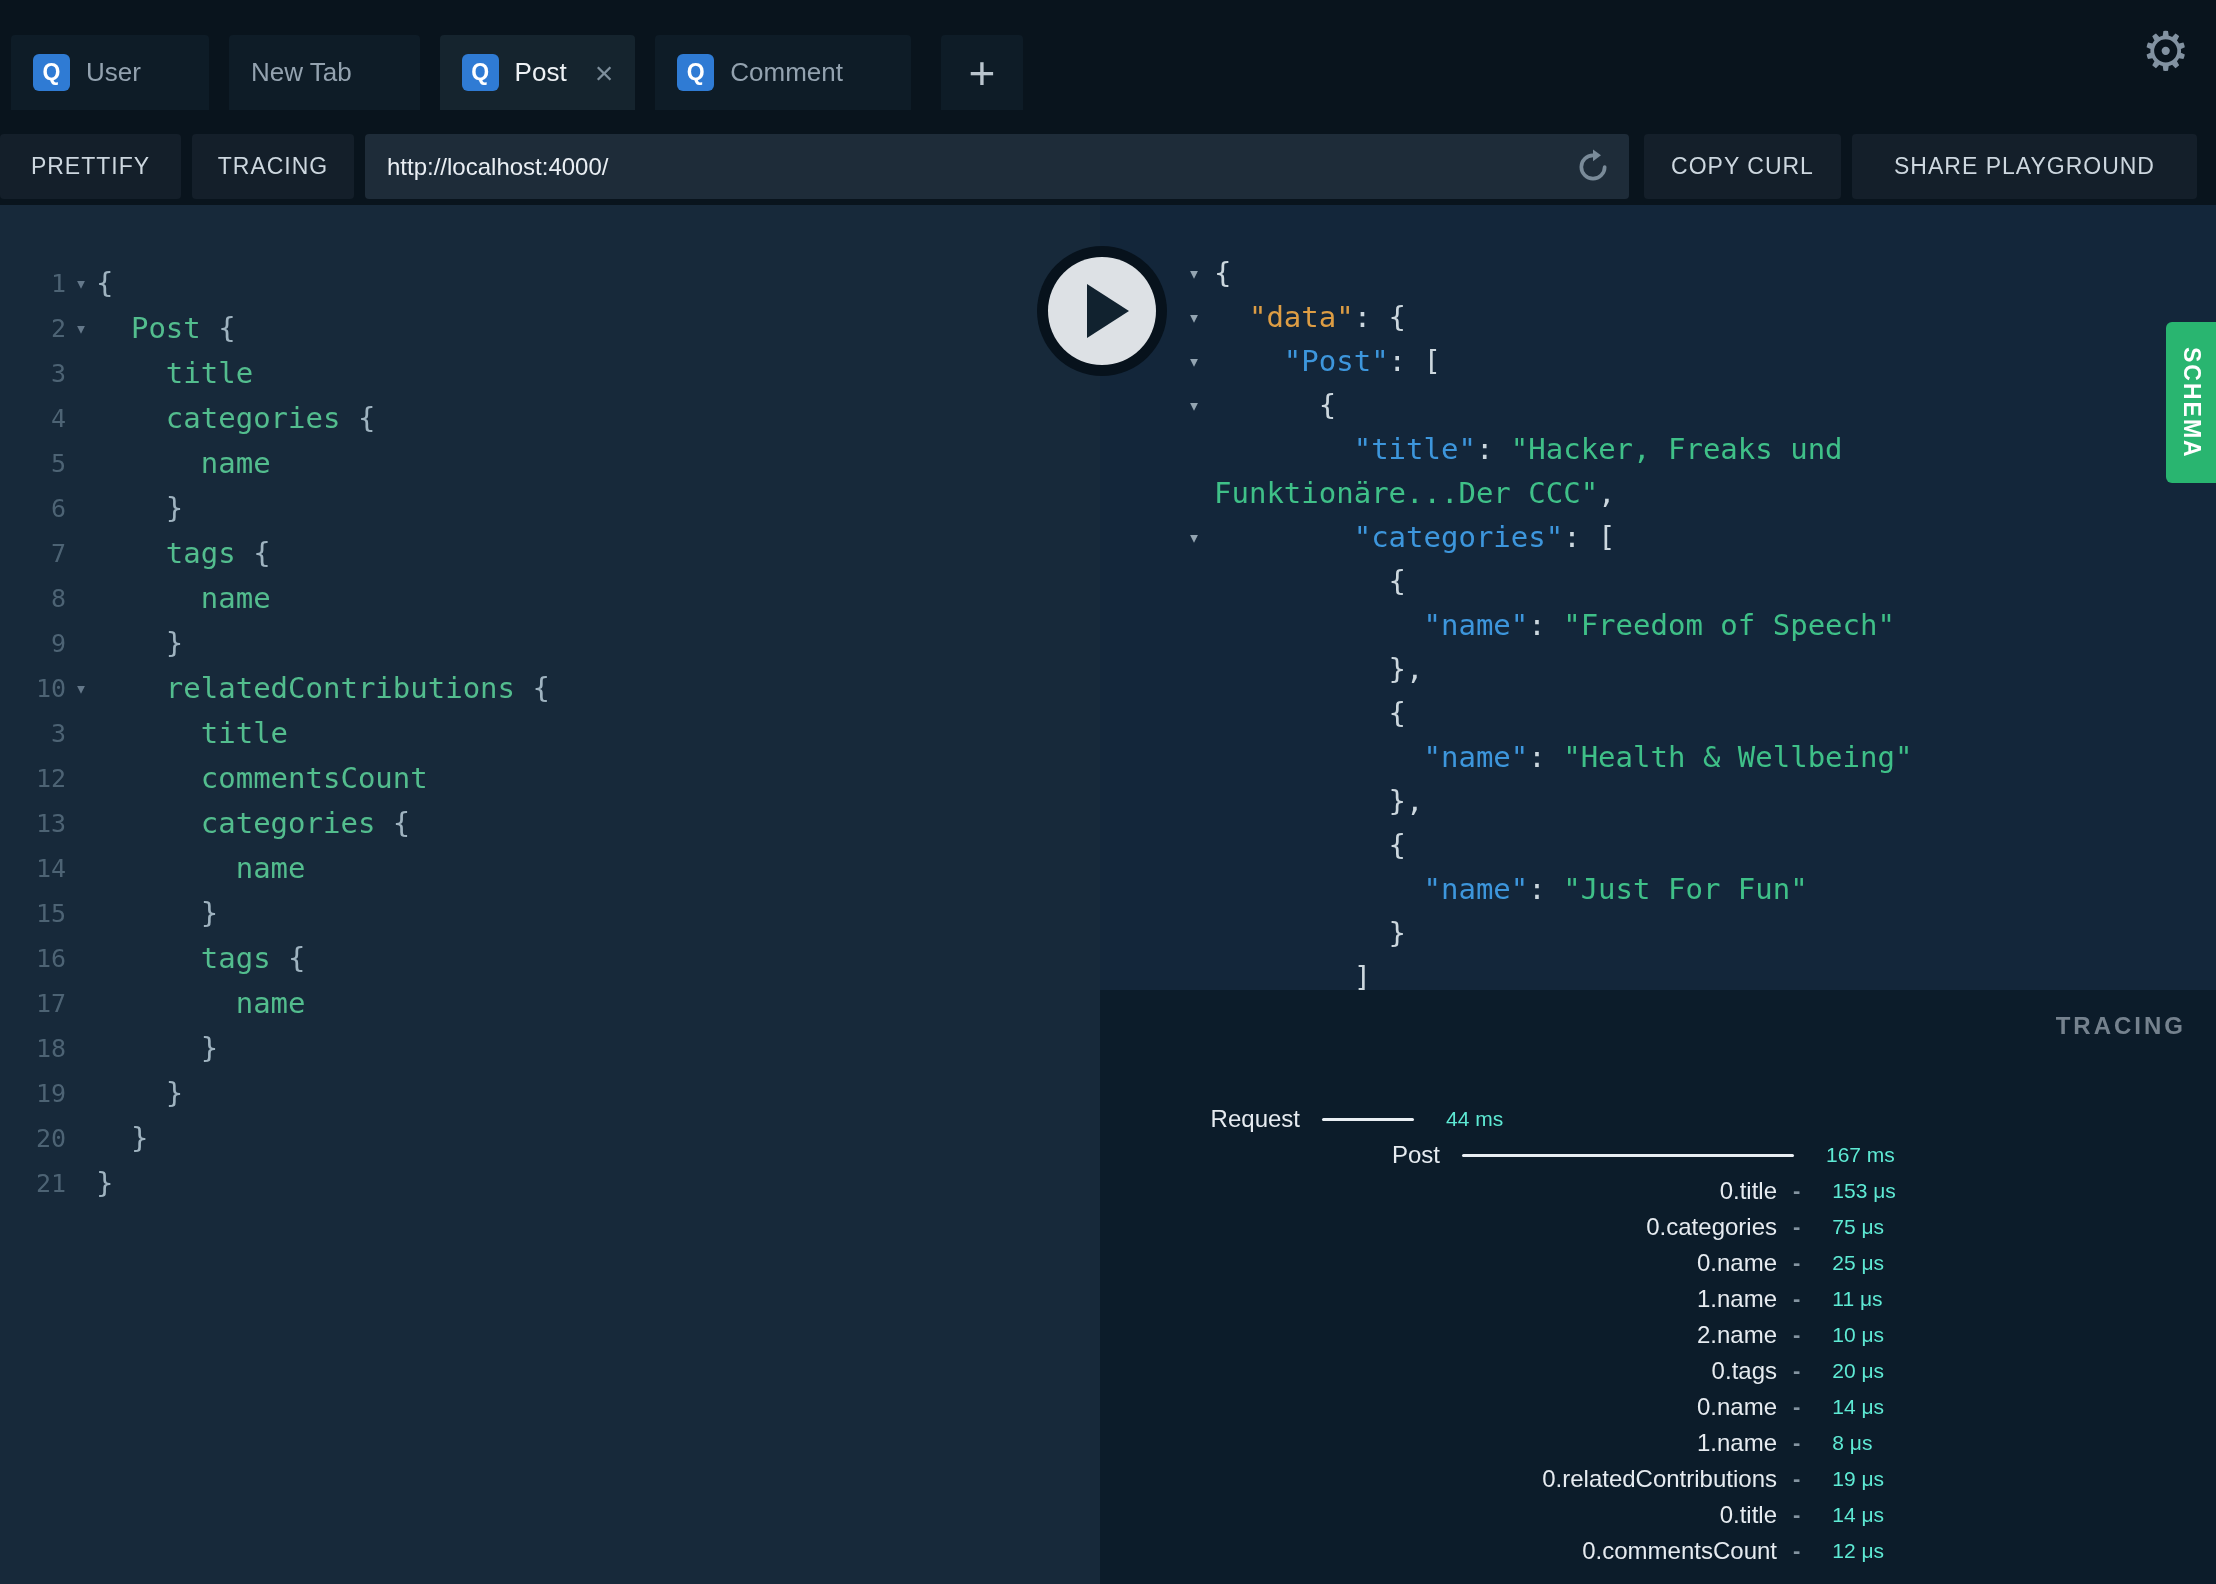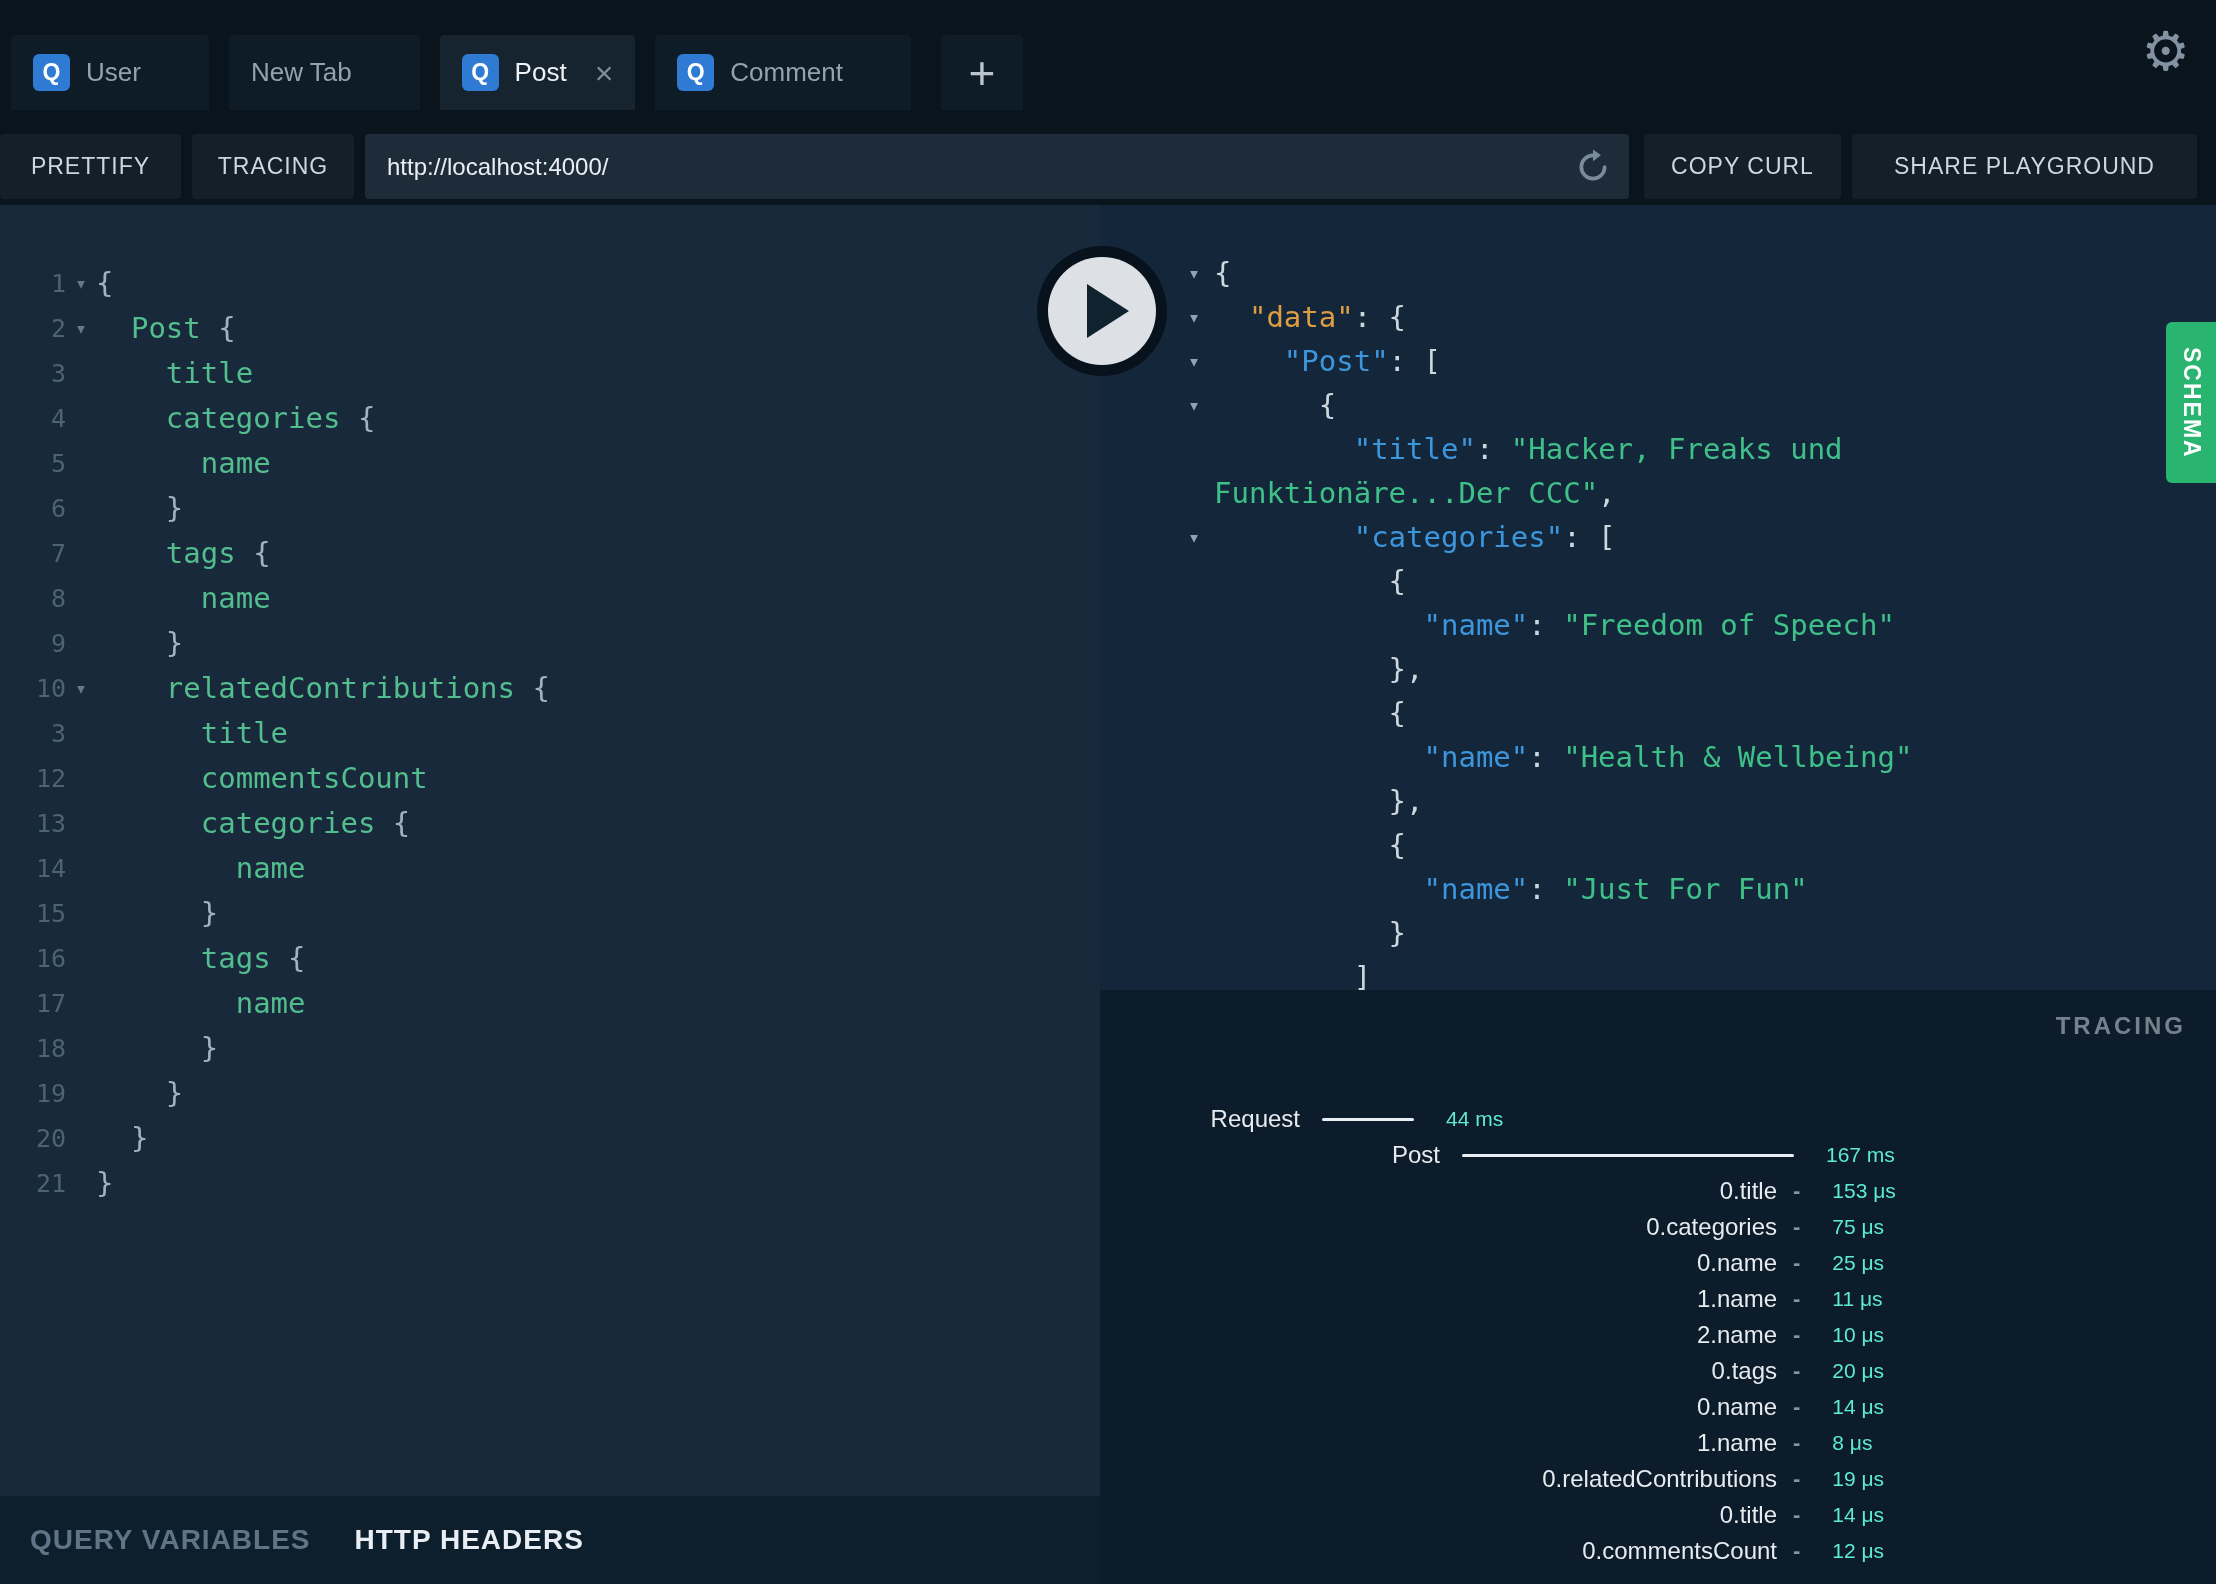--- a/index.html
+++ b/index.html
@@ -222,24 +222,20 @@
           <span class="gutter-num">20</span>
           <span class="gutter-fold"></span>
           <pre class="codetext"><span class="tk-p">  }</span></pre>
         </div>
         <div class="code-line">
           <span class="gutter-num">21</span>
           <span class="gutter-fold"></span>
           <pre class="codetext"><span class="tk-p">}</span></pre>
         </div>
       </div>
-    <div class="bottom-bar">
-      <span class="bb-qv">QUERY VARIABLES</span>
-      <span class="bb-hh">HTTP HEADERS</span>
-    </div>
   </div>
 
   <div class="right-pane">
     <div class="response" id="response-lines">
         <div class="res-line">
           <span class="res-fold">▾</span>
           <pre class="codetext"><span class="tk-p">{</span></pre>
         </div>
         <div class="res-line">
           <span class="res-fold">▾</span>

